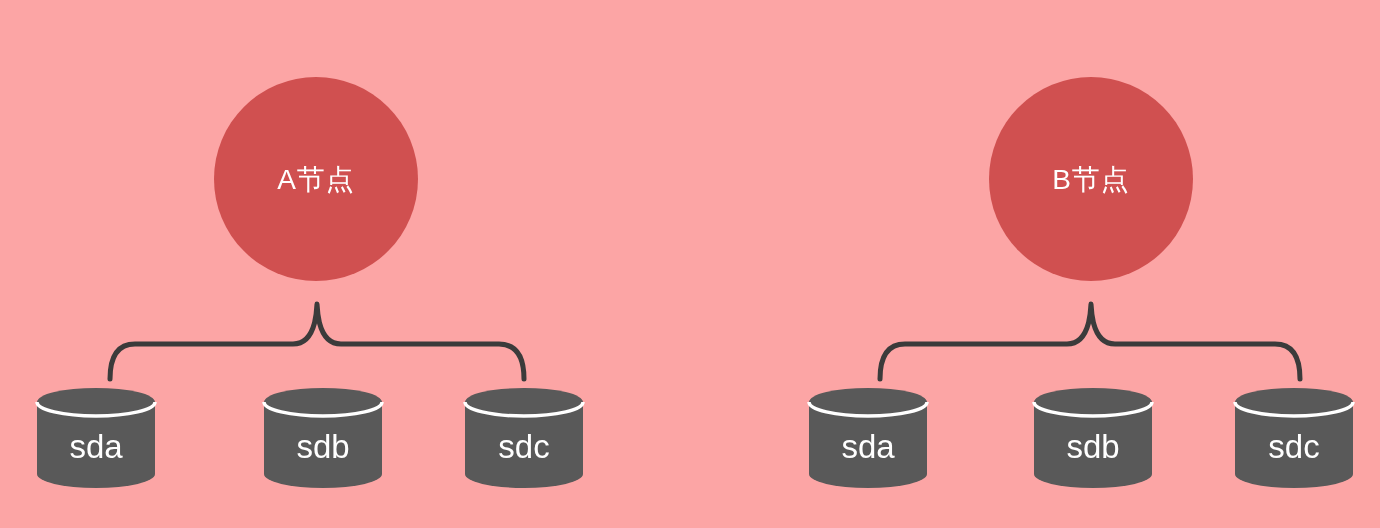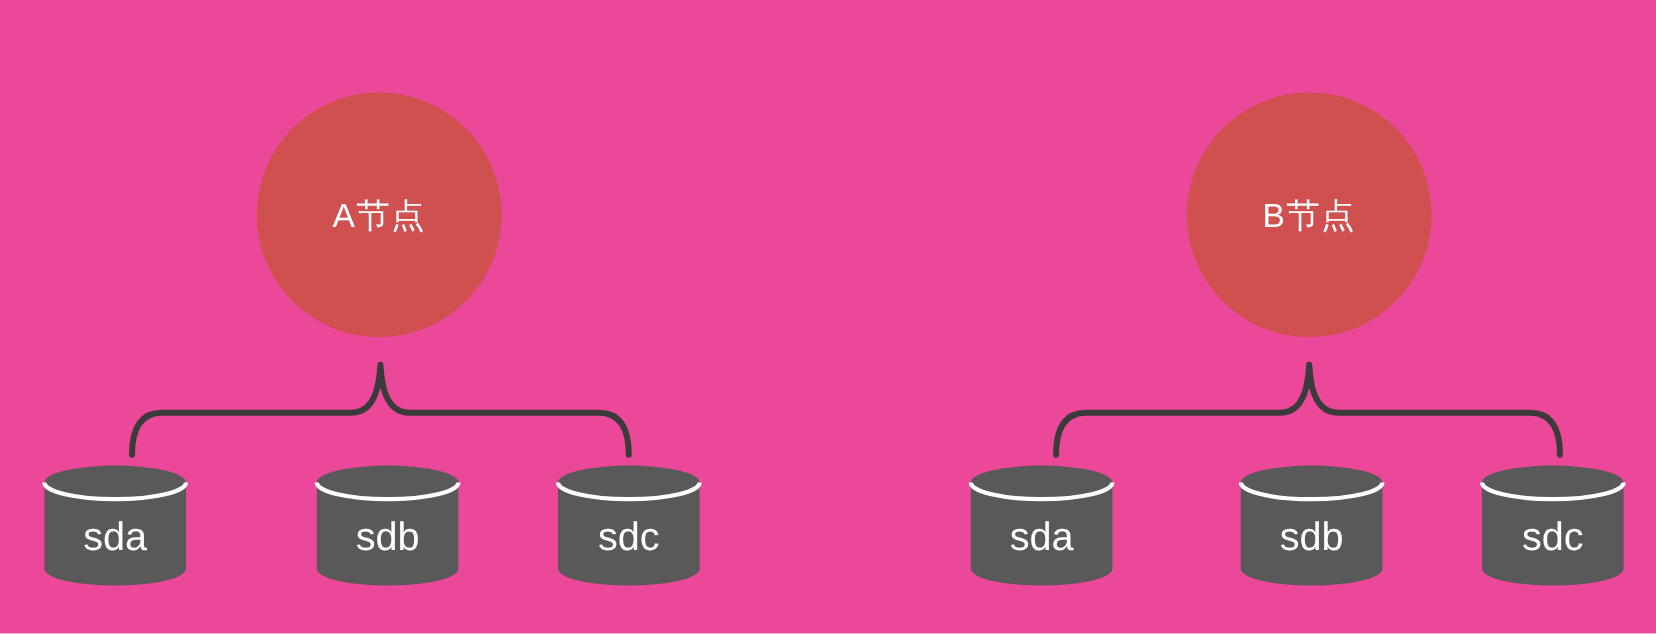--- a/index.html
+++ b/index.html
@@ -4,21 +4,21 @@
 <style>
   html, body {
     margin: 0;
     padding: 0;
     background: #ffffff;
   }
   .canvas {
     position: relative;
     width: 1380px;
     height: 528px;
-    background: #ec4899;
+    background: #fca5a5;
     overflow: hidden;
   }
   svg {
     display: block;
   }
   .node-label {
     font-family: "Liberation Sans", "DejaVu Sans", sans-serif;
     font-size: 28px;
     letter-spacing: 1px;
   }

